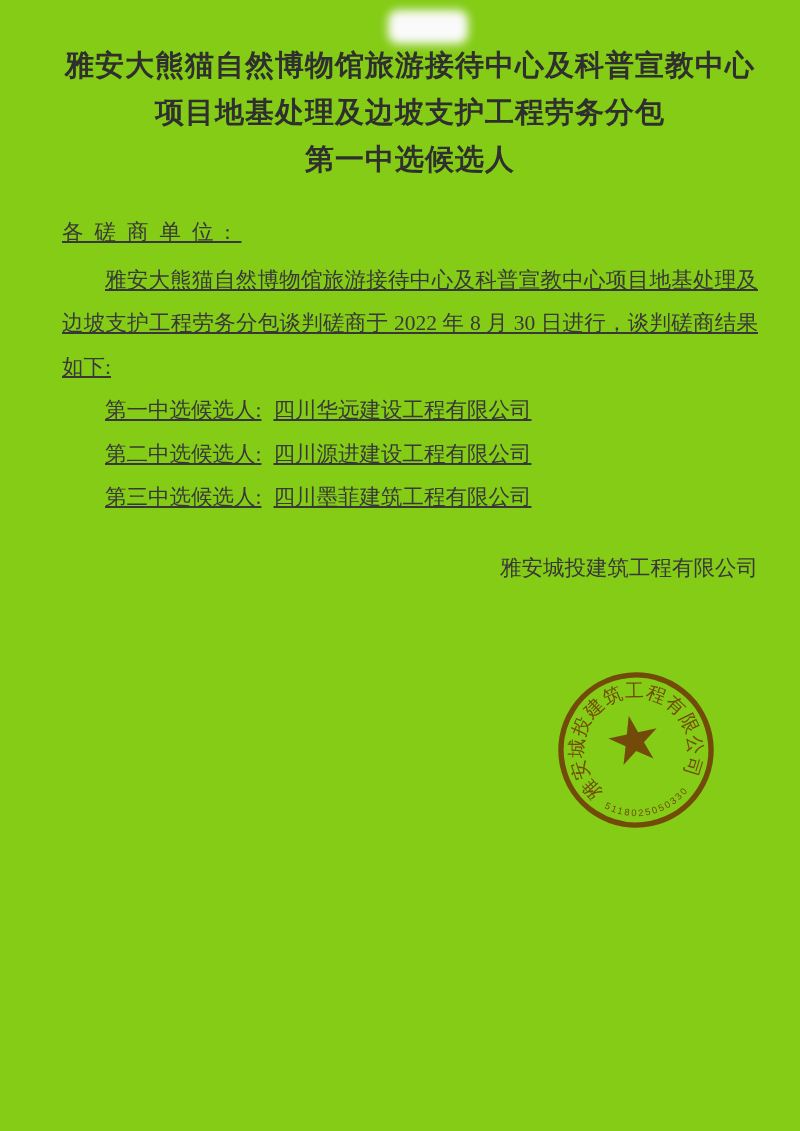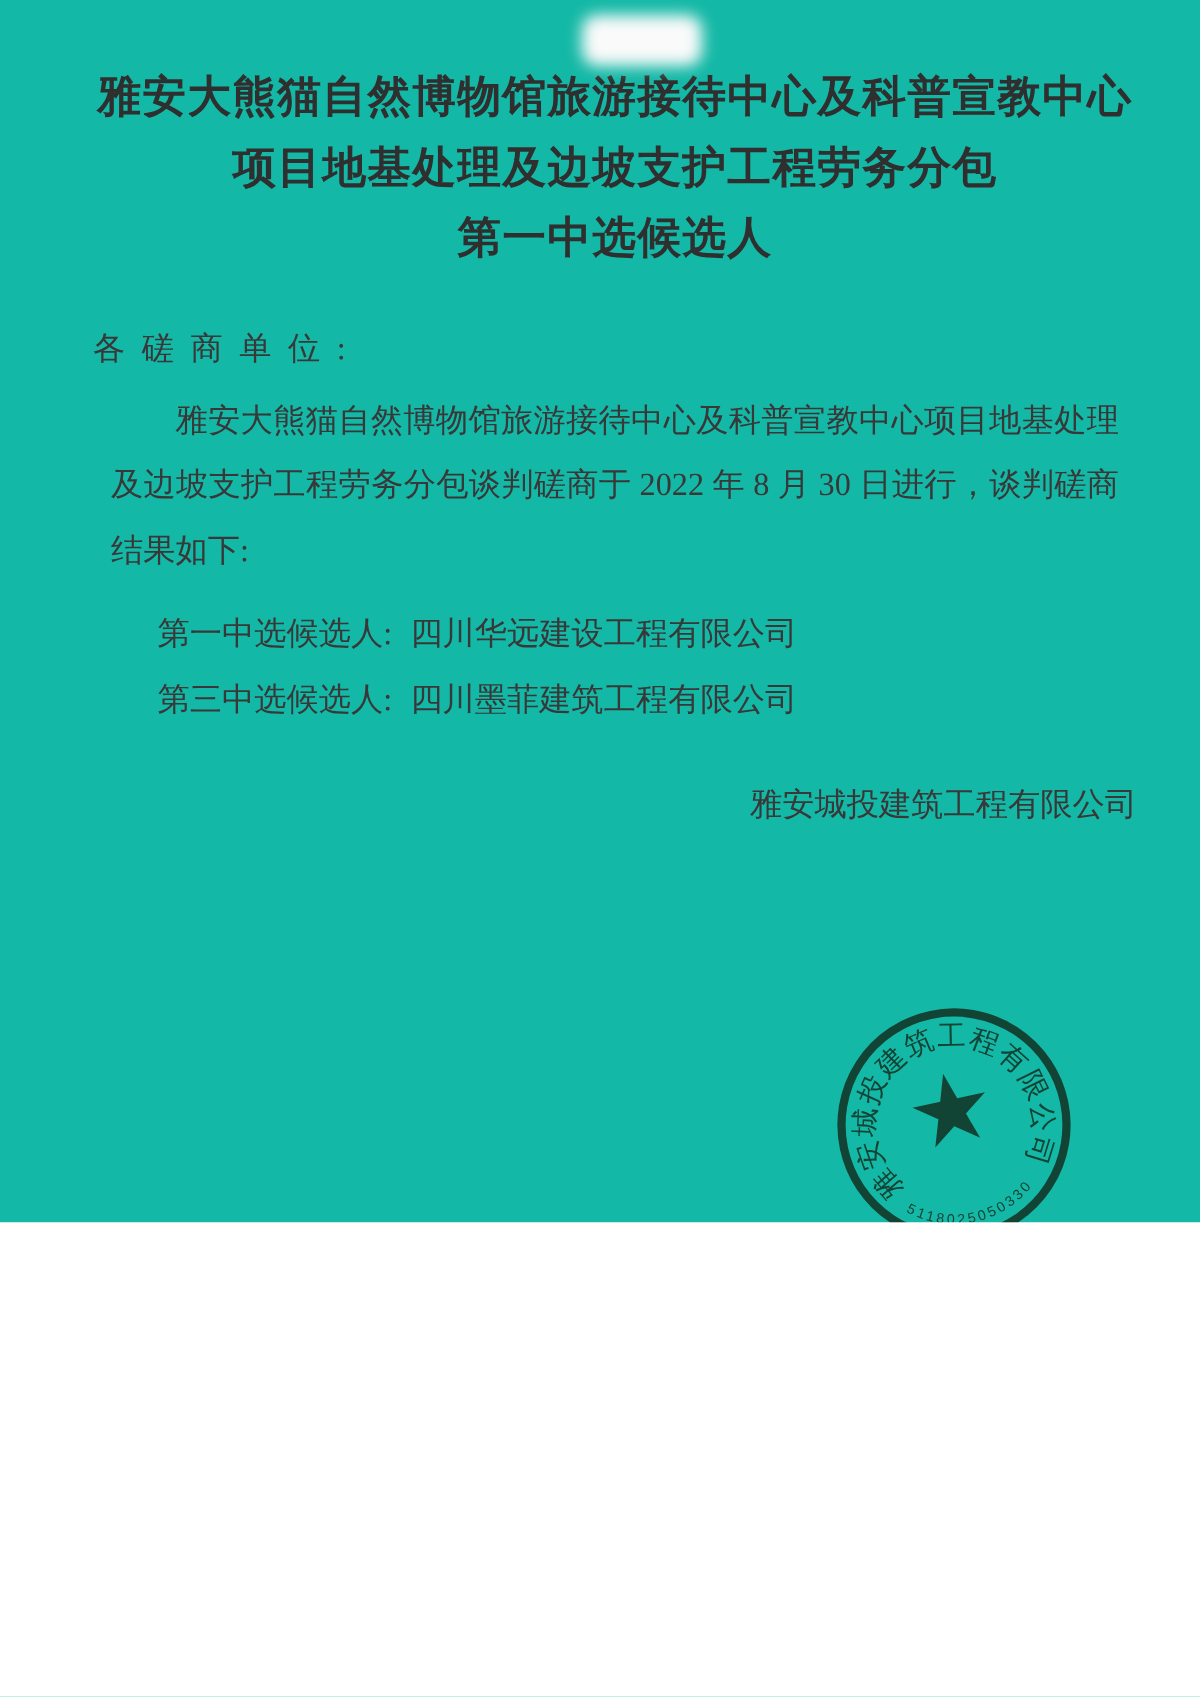--- a/index.html
+++ b/index.html
@@ -1,38 +1,38 @@
 <!DOCTYPE html>
 <html><head>
 <meta charset="utf-8">
 <style>
   html, body { margin:0; padding:0; background:#ffffff; }
   .page {
-    position:relative; width:800px; height:815px; background:#14b8a6;
+    position:relative; width:800px; height:1131px; background:#84cc16;
     overflow:hidden;
     font-family:"Liberation Serif","DejaVu Serif",serif;
     color:#383838;
   }
   .scan-artifact {
     position:absolute; left:388px; top:10px; width:80px; height:34px;
     background:#fafafa; border-radius:10px; filter:blur(5px);
   }
   .title-block {
     margin:42px 42px 0 62px; text-align:center;
     font-family:"Liberation Sans","DejaVu Sans",sans-serif;
     font-weight:700; font-size:29px; line-height:47px;
     color:#2f2f2f; letter-spacing:1px;
   }
   .content {
     margin:28px 42px 0 62px;
     font-size:21.5px; line-height:43.5px;
-    text-align:justify; text-justify:inter-ideograph;
+    text-align:justify; text-justify:inter-ideograph;text-decoration:underline;
   }
   .salutation { margin:0; letter-spacing:11px; }
-  .para { margin:12px; text-indent:43px; }
+  .para { margin:0; text-indent:43px; }
   .para.first { margin-top:4px; }
   .candidate { margin:0; text-indent:43px; }
   .candidate .company { padding-left:12px; }
   .signature {
     margin:26px 42px 0 0; text-align:right;
     font-size:21.5px; line-height:44px; color:#383838;
     position:relative; z-index:1;
   }
   .seal {
     position:absolute; left:551px; top:665px; width:170px; height:170px;
@@ -56,20 +56,23 @@
   </div>
 
   <div class="content">
     <p class="salutation">各磋商单位:</p>
     <p class="para first">雅安大熊猫自然博物馆旅游接待中心及科普宣教中心项目地基处理及边坡支护工程劳务分包谈判磋商于 2022 年 8 月 30 日进行，谈判磋商结果如下:</p>
 
     <div class="candidate">
       <span>第一中选候选人:</span><span class="company">四川华远建设工程有限公司</span>
     </div>
     <div class="candidate">
+      <span>第二中选候选人:</span><span class="company">四川源进建设工程有限公司</span>
+    </div>
+    <div class="candidate">
       <span>第三中选候选人:</span><span class="company">四川墨菲建筑工程有限公司</span>
     </div>
 
   </div>
 
   <div class="signature">
     <div>雅安城投建筑工程有限公司</div>
   </div>
 
   <svg class="seal" viewBox="0 0 170 170" aria-hidden="true">

